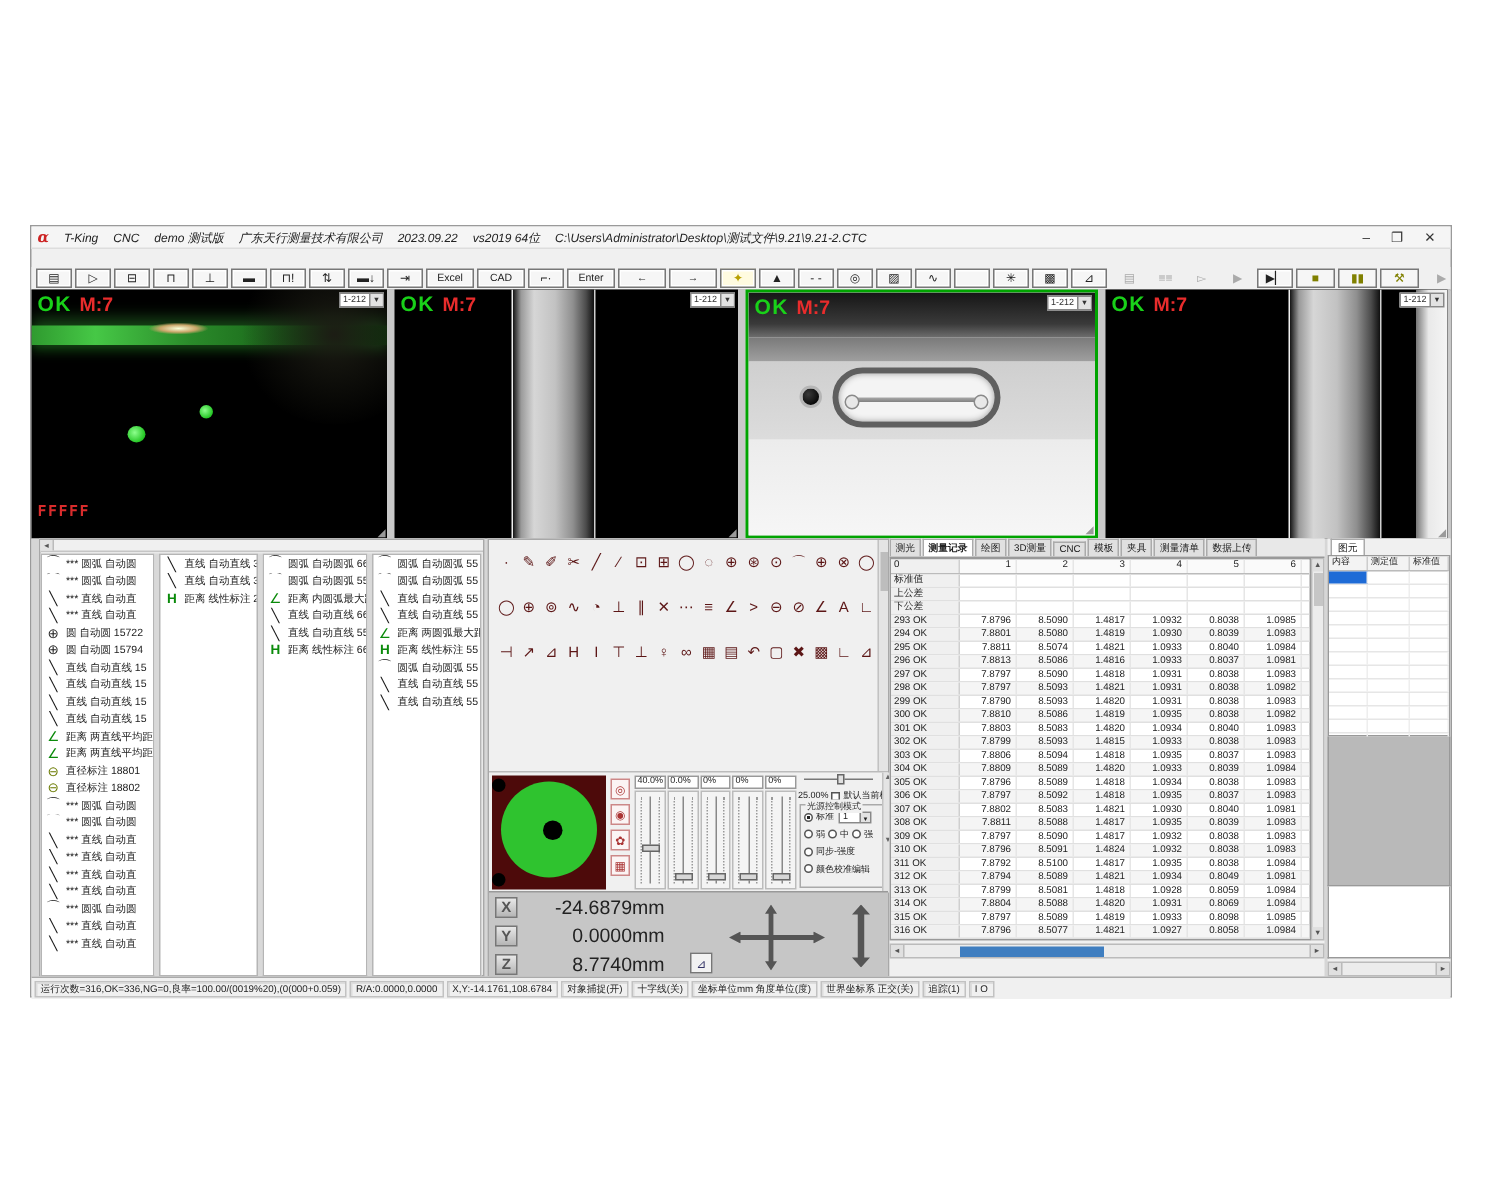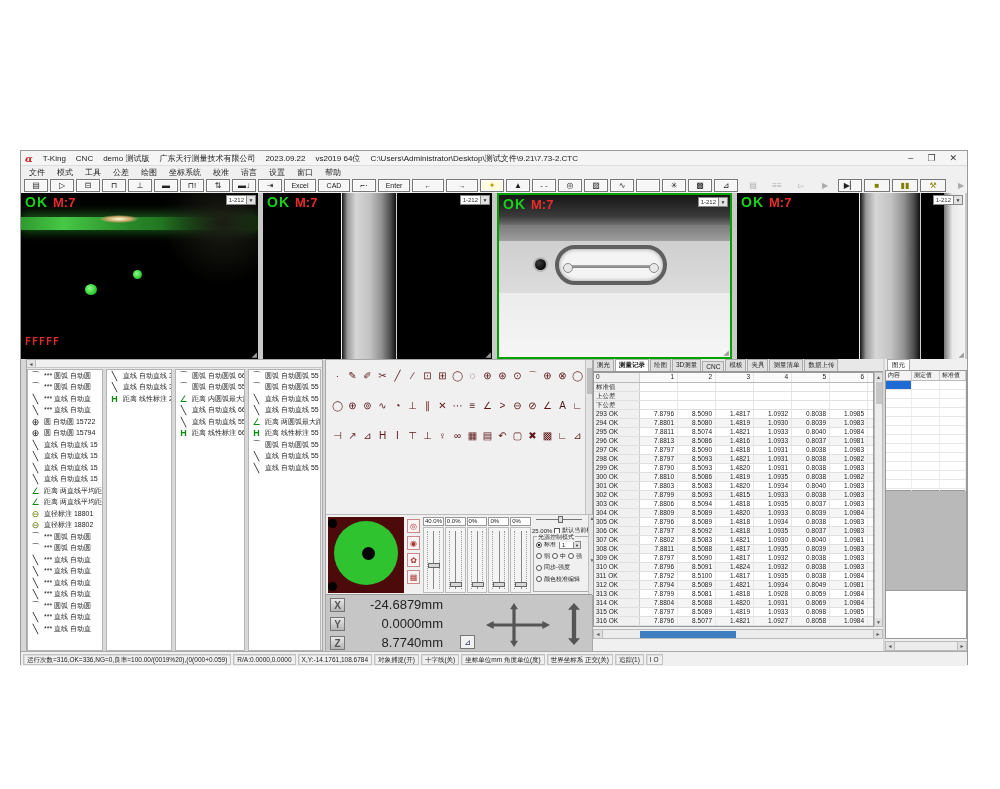--- a/index.html
+++ b/index.html
@@ -3,21 +3,21 @@
 <meta charset="utf-8">
 <style>
   * { box-sizing: border-box; margin: 0; padding: 0; }
   html,body { width:1000px; height:789px; background:#ffffff; font-family:"Liberation Sans", sans-serif; }
   .page { position:relative; width:1000px; height:789px; background:#fff; overflow:hidden; }
   .window { position:absolute; left:20px; top:150px; width:948px; height:515px; background:#f0f0f0; border:1px solid #9a9a9a; font-size:8px; color:#111; }
 
   
   .titlebar { position:absolute; left:0; top:0; width:100%; height:15px; display:flex; align-items:center; gap:10px; padding:0 4px; background:#f5f5f5; border-bottom:1px solid #ddd; white-space:nowrap; overflow:hidden; }
   .logo { color:#c22; font-family:"DejaVu Serif", serif; font-style:italic; font-weight:bold; font-size:10px; }
-  .ttxt { font-size:8px; color:#222; }
+  .ttxt { font-size:8px; color:#222;font-style:italic; }
   .win-controls { margin-left:auto; display:flex; gap:14px; padding-right:6px; color:#333; font-size:9px; }
   .win-controls span { cursor:default; }
 
   
   .menubar { position:absolute; left:0; top:15px; width:100%; height:12px; display:flex; gap:12px; padding:0 8px; align-items:center; background:#f0f0f0; }
   .menu-item { font-size:8px; color:#222; }
 
   
   .toolbar { position:absolute; left:0; top:27px; width:100%; height:16px; display:flex; align-items:center; gap:2px; padding:0 3px; background:#f0f0f0; border-bottom:1px solid #888; overflow:hidden; }
   .tb-btn,.tb-txt { height:13px; min-width:24px; border:1px solid #777; background:#f6f6f6; box-shadow:inset 0 0 0 1px #fff; display:flex; align-items:center; justify-content:center; font-size:8px; color:#222; }
@@ -173,41 +173,28 @@
   <div class="window">
 
     <div class="titlebar">
       <span class="logo">α</span>
       <span class="ttxt">T-King</span>
       <span class="ttxt">CNC</span>
       <span class="ttxt">demo 测试版</span>
       <span class="ttxt">广东天行测量技术有限公司</span>
       <span class="ttxt">2023.09.22</span>
       <span class="ttxt">vs2019 64位</span>
-      <span class="ttxt">C:\Users\Administrator\Desktop\测试文件\9.21\7.73-2.CTC</span>
+      <span class="ttxt">C:\Users\Administrator\Desktop\测试文件\9.21\9.21-2.CTC</span>
       <span class="win-controls">
         <span>–</span>
         <span>❐</span>
         <span>✕</span>
       </span>
     </div>
 
-    <div class="menubar" id="menubar">
-        <span class="menu-item">文件</span>
-        <span class="menu-item">模式</span>
-        <span class="menu-item">工具</span>
-        <span class="menu-item">公差</span>
-        <span class="menu-item">绘图</span>
-        <span class="menu-item">坐标系统</span>
-        <span class="menu-item">校准</span>
-        <span class="menu-item">语言</span>
-        <span class="menu-item">设置</span>
-        <span class="menu-item">窗口</span>
-        <span class="menu-item">帮助</span>
-      </div>
 
     <div class="toolbar" id="toolbar">
         <div class="tb-btn">▤</div>
         <div class="tb-btn">▷</div>
         <div class="tb-btn">⊟</div>
         <div class="tb-btn">⊓</div>
         <div class="tb-btn">⊥</div>
         <div class="tb-btn">▬</div>
         <div class="tb-btn">⊓!</div>
         <div class="tb-btn">⇅</div>

